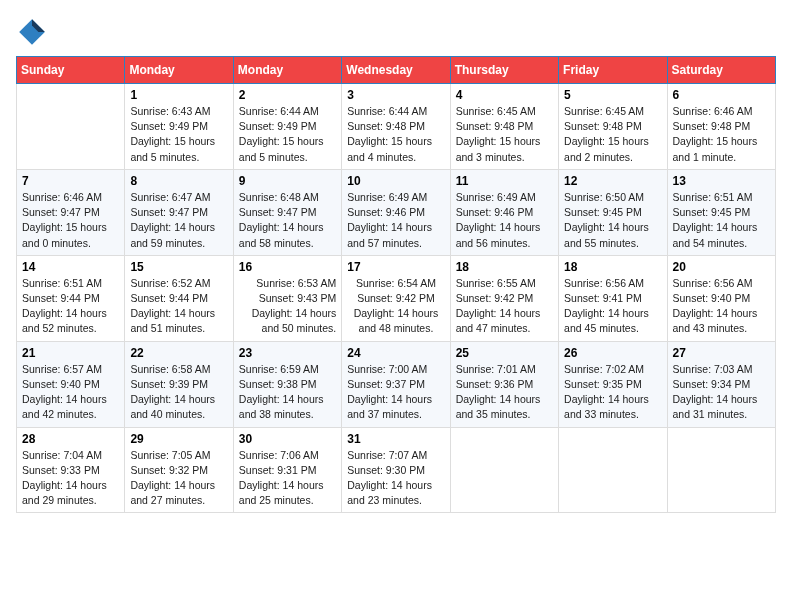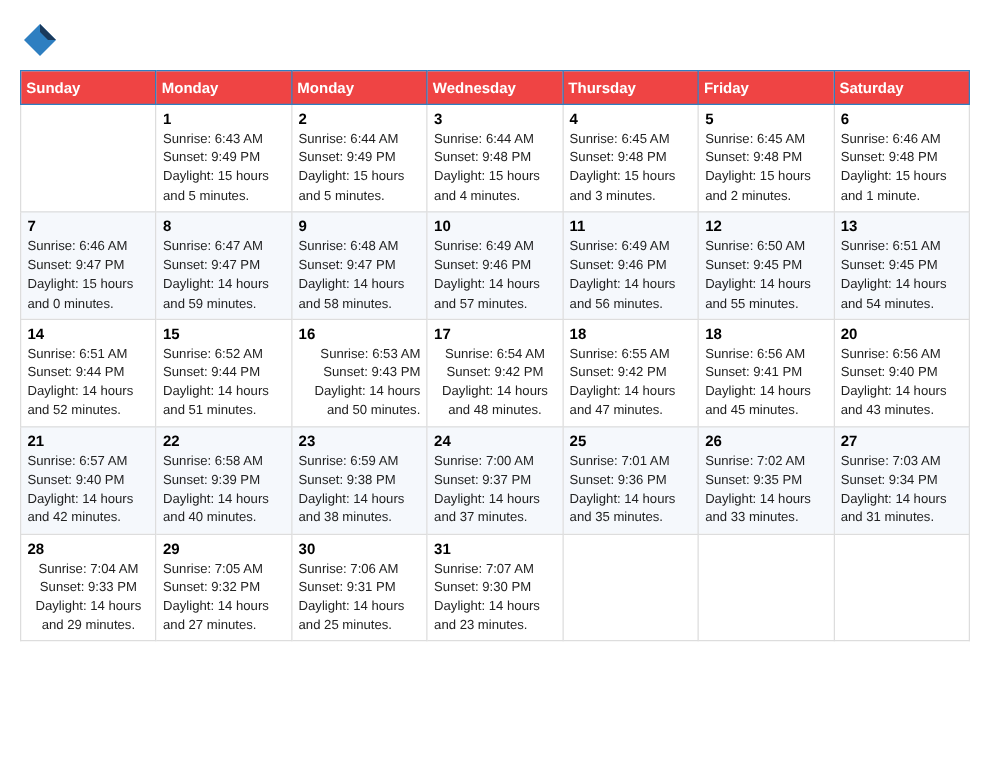--- a/index.html
+++ b/index.html
@@ -315,21 +315,21 @@
           <span class="day-num">27</span>
           <div class="day-info" style="white-space: pre-line;">Sunrise: 7:03 AM
 Sunset: 9:34 PM
 Daylight: 14 hours
 and 31 minutes.</div>
         </td>
       </tr>
       <tr>
         <td>
           <span class="day-num">28</span>
-          <div class="day-info" style="white-space: pre-line; text-align: center;">Sunrise: 7:04 AM
+          <div class="day-info" style="white-space: pre-line;">Sunrise: 7:04 AM
 Sunset: 9:33 PM
 Daylight: 14 hours
 and 29 minutes.</div>
         </td>
         <td>
           <span class="day-num">29</span>
           <div class="day-info" style="white-space: pre-line;">Sunrise: 7:05 AM
 Sunset: 9:32 PM
 Daylight: 14 hours
 and 27 minutes.</div>

